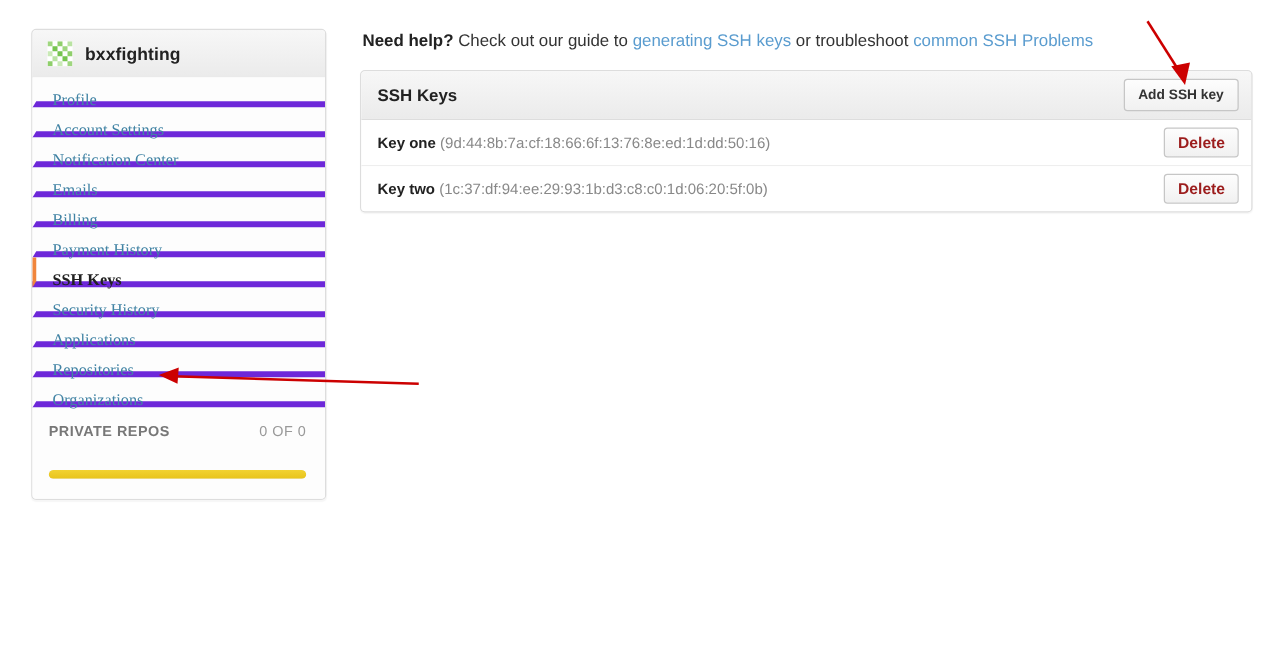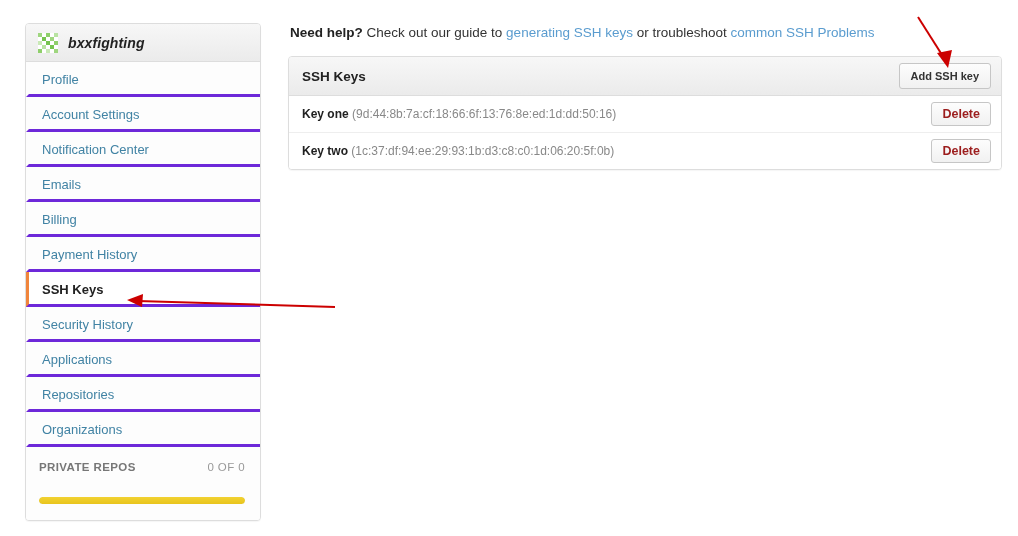--- a/index.html
+++ b/index.html
@@ -31,51 +31,51 @@
     box-shadow: 0 1px 1px rgba(0,0,0,0.04);
   }
   #sidebar-header {
     display: flex;
     align-items: center;
     height: 37px;
     padding: 0 12px;
     background: linear-gradient(to bottom, #f7f7f7 0%, #ebebeb 100%);
     border-bottom: 1px solid #dddddd;
     border-radius: 3px 3px 0 0;
-    font-style: italic;
   }
   .avatar {
     width: 20px;
     height: 20px;
     flex: 0 0 20px;
     margin-right: 10px;
     background: #ffffff;
     display: block;
   }
   #sidebar-username {
     font-size: 14px;
     font-weight: bold;
     color: #222222;
     letter-spacing: 0.1px;
   }
 
   .nav-item {
     display: block;
-    height: 35px;
+    height: 24px;
     line-height: 35px;
     padding: 0 0 0 13px;
-    border-bottom: 3px solid #6d28d9;
+    border-bottom: 5px solid #6d28d9;
     color: #4183a4;
     font-size: 13px;
     text-decoration: none;
     background: #fdfdfd;
     box-sizing: border-box;
     border-left: 3px solid transparent;
     cursor: pointer;
     white-space: nowrap;
+    font-family: Liberation Serif, serif;
   }
   .nav-item:last-of-type { }
   .nav-item.active {
     color: #222222;
     font-weight: bold;
     background: #ffffff;
     border-left: 3px solid #f0853c;
     padding-left: 13px;
   }
 

